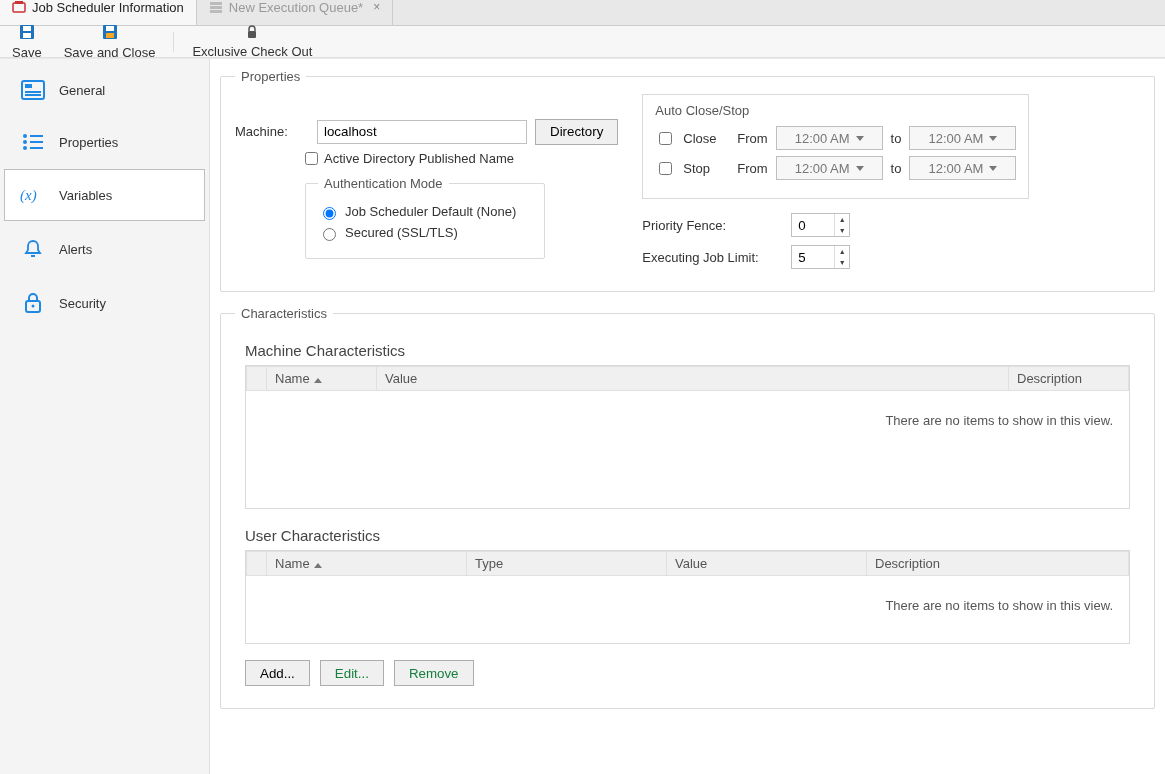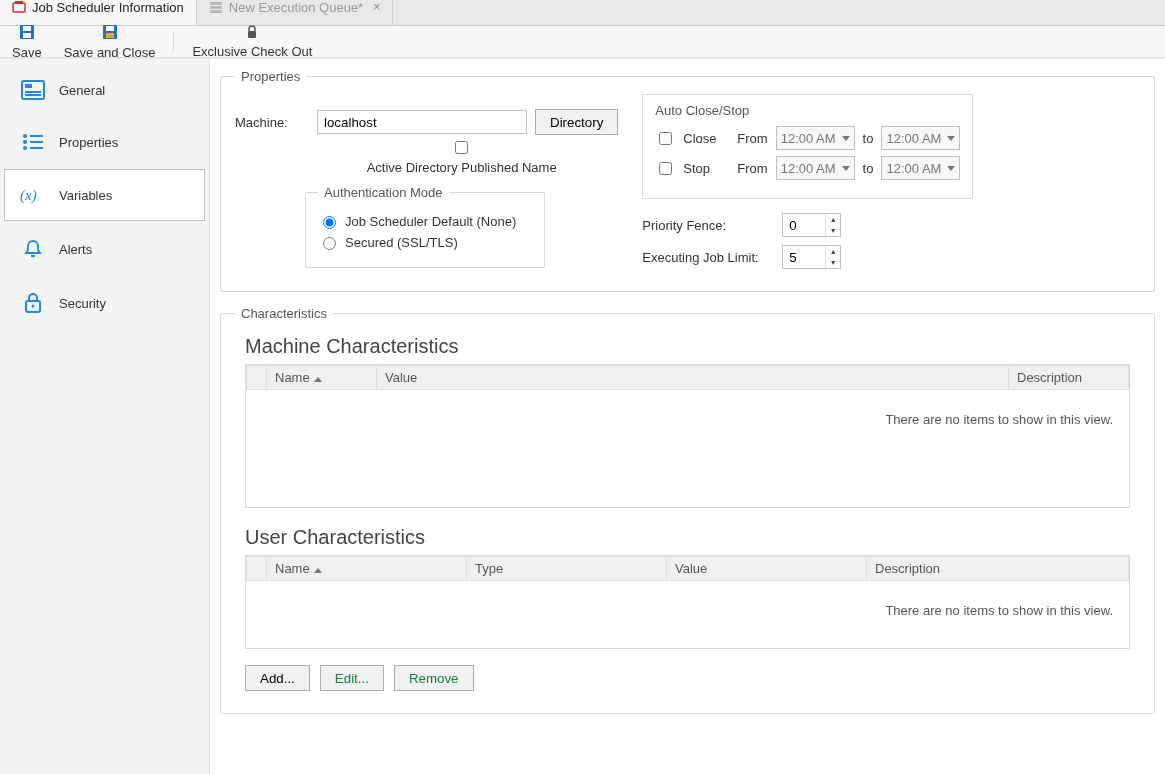--- a/index.html
+++ b/index.html
@@ -114,21 +114,21 @@
     margin-left:12px;
   }
   button.btn {
     height: 26px;
     padding: 0 14px;
     border: 1px solid #adadad;
     background: #f0f0f0;
     cursor: pointer;
   }
   button.btn:disabled { color:#15803d; cursor:default; }
-  .chk { display:flex; align-items:center; gap:6px; margin: 6px 0 6px 70px; flex-direction: column; }
+  .chk { display:flex; align-items:center; gap:6px; margin: 6px 0 6px 70px; }
   .chk input { margin:0; }
   fieldset.inner {
     margin: 10px 0 0 70px;
     padding: 8px 12px 12px 12px;
     width: 240px;
   }
   .radio { display:flex; align-items:center; gap:6px; margin:5px 0; }
   .props-flex { display:flex; gap:24px; align-items:center; }
   .col-left { flex: 0 0 auto; }
   .col-right { flex: 0 0 auto; }
@@ -137,46 +137,46 @@
     padding: 8px 12px 12px 12px;
     margin-bottom: 14px;
   }
   .auto-close-title { color:#555; margin-bottom:8px; }
   .ac-row { display:flex; align-items:center; gap:8px; margin:6px 0; }
   .ac-row .lbl { width:46px; }
   .timebox {
     display:inline-flex; align-items:center;
     border:1px solid #bfbfbf;
     background:#f7f7f7;
-    height:24px; padding:0 4px; gap:6px;
+    height:24px; padding:0 18px; gap:6px;
     color:#777;
     cursor: pointer;
   }
   .caret-down {
     width:0;height:0;border-left:4px solid transparent;border-right:4px solid transparent;border-top:5px solid #777;
   }
-  .kv { display:flex; align-items:center; gap:10px; margin:8px 0; }
+  .kv { display:flex; align-items:center; gap:19px; margin:8px 0; }
   .kv .klabel { width:130px; }
   .spinner {
     display:inline-flex; align-items:center;
     border:1px solid #bfbfbf; height:24px; background:#fff;
   }
   .spinner input {
     border:none; width:42px; height:22px; padding:0 6px; outline:none;
   }
   .spinner .arrows { display:flex; flex-direction:column; border-left:1px solid #ddd; }
   .spinner .arrow {
     width:14px; height:11px; display:flex; align-items:center; justify-content:center;
     font-size:7px; color:#444; cursor:pointer;
   }
   
   .char-section-title {
-    font-size: 20px;
+    font-size: 15px;
     color: #444;
-    margin: 4px 0 6px 10px;
+    margin: 11px 0 6px 10px;
   }
   .char-box {
     border:1px solid #d9d9d9;
     margin: 0 10px 18px 10px;
   }
   table.grid {
     width:100%;
     border-collapse: collapse;
   }
   table.grid th {

